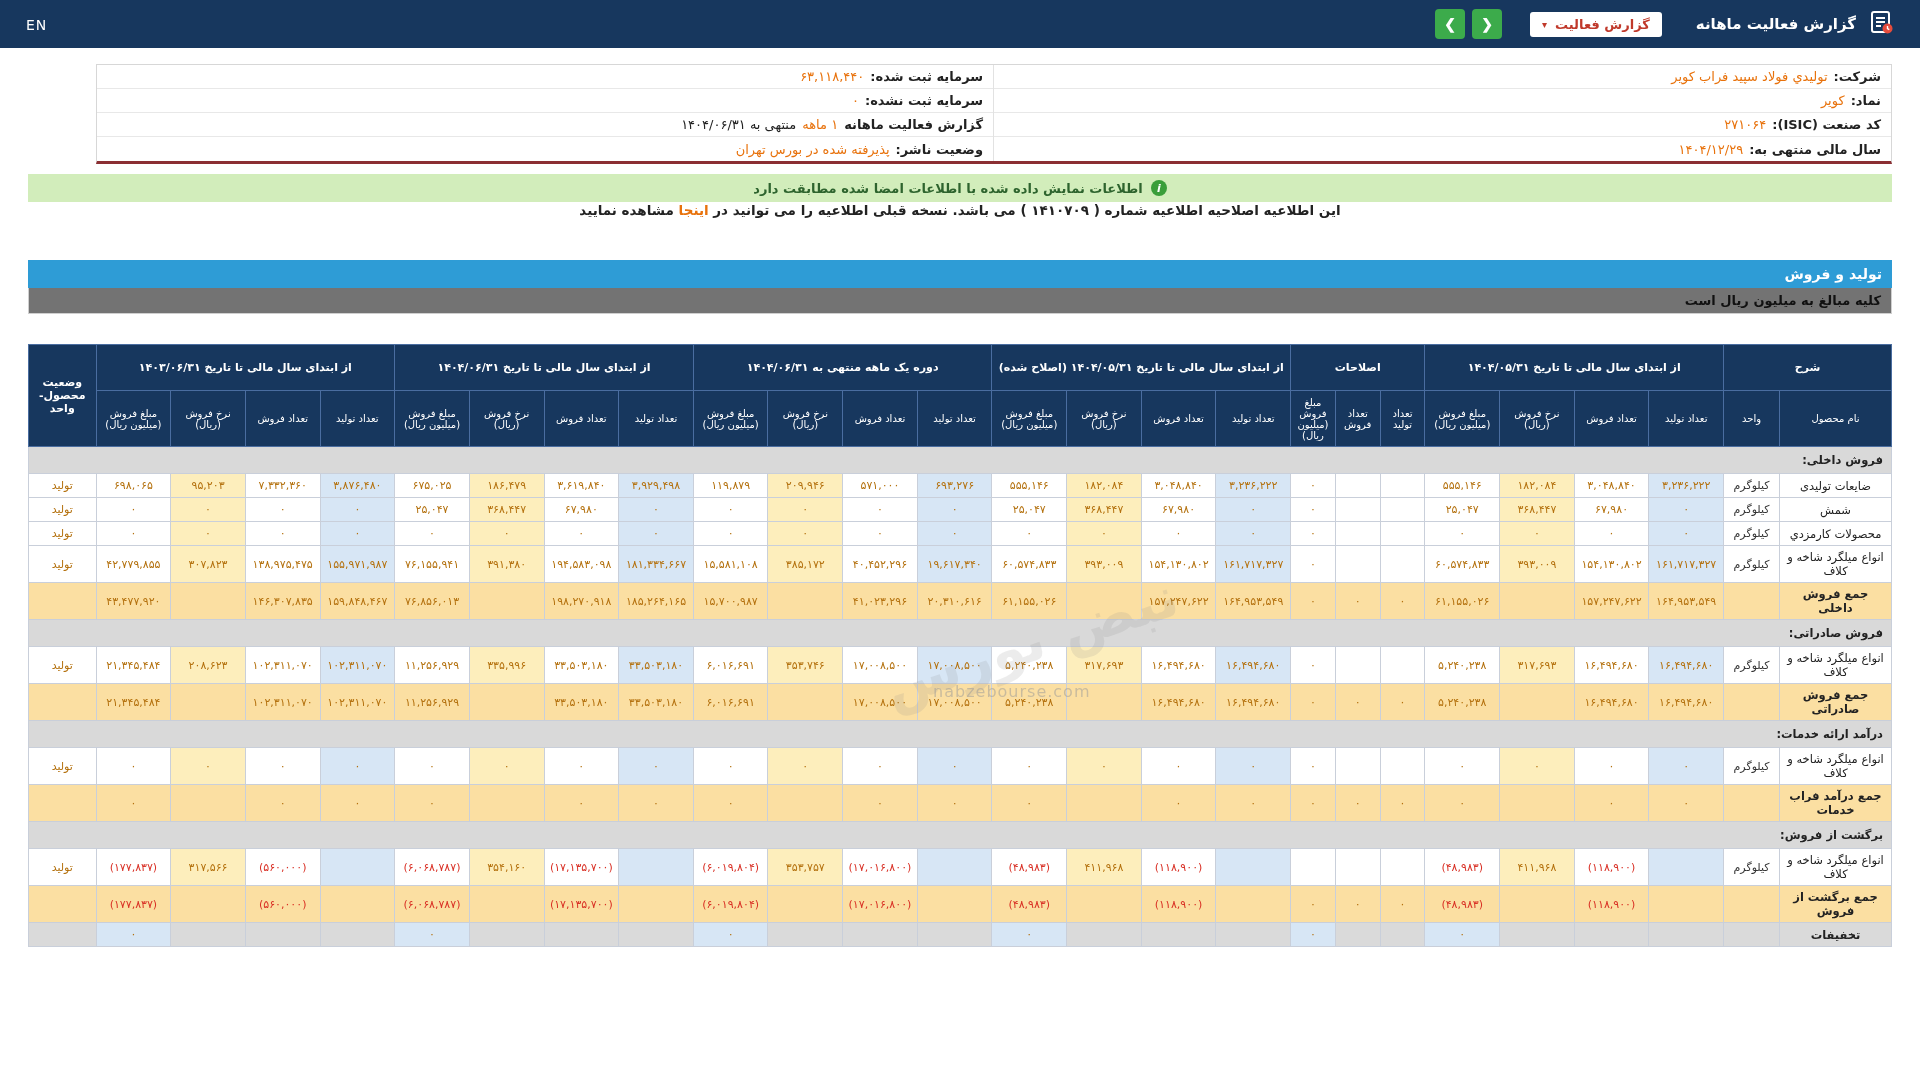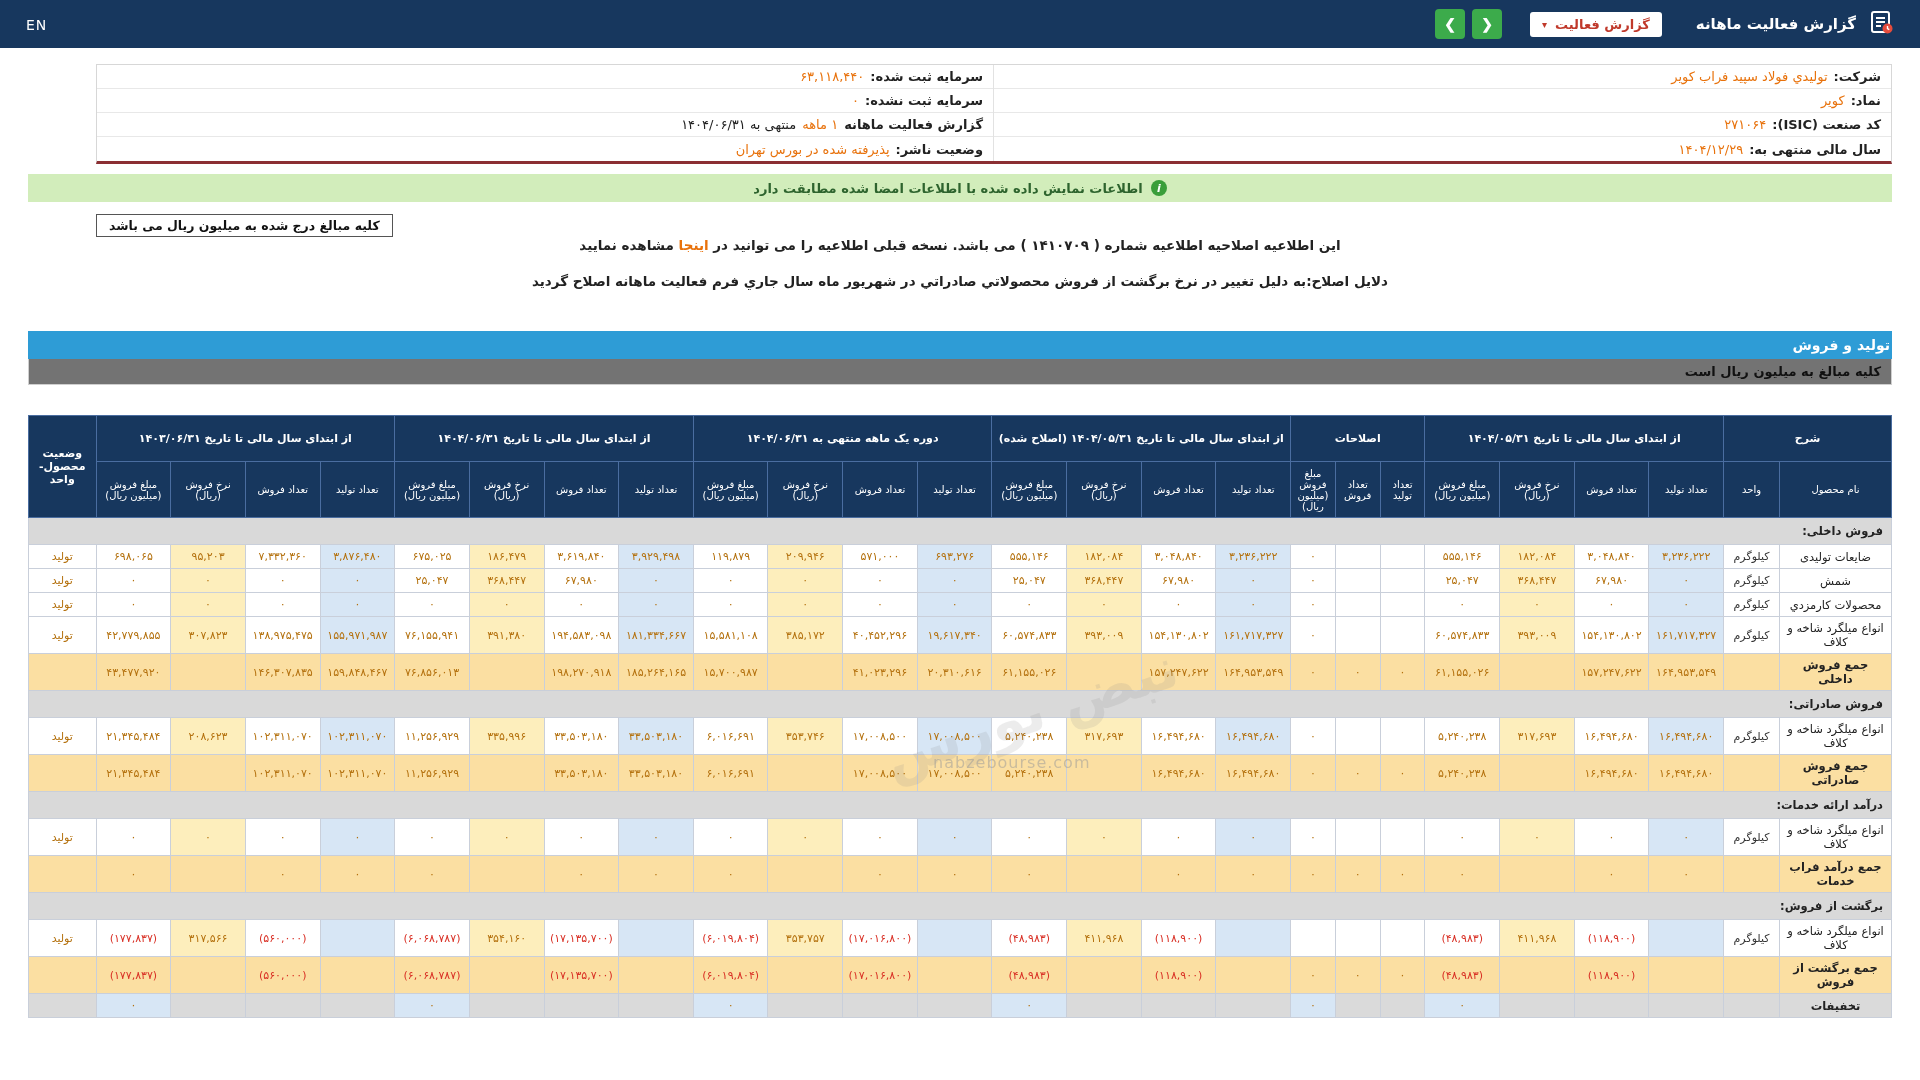--- a/index.html
+++ b/index.html
@@ -45,21 +45,21 @@
   .million-note { display:inline-block; border:1px solid #555; padding:3px 12px;
     font-size:12.5px; font-weight:600; color:#111; direction:rtl; }
 
   
   .amend { text-align:center; font-size:13.5px; font-weight:700; color:#222; margin-top:0; }
   .amend a { color:#e8720c; text-decoration:none; cursor:pointer; }
   .reason { text-align:center; font-size:13.5px; font-weight:700; color:#222; margin-top:20px; }
 
   
   .teal-bar { margin:42px 28px 0 28px; background:#2e9cd6; color:#fff; font-weight:700;
-    font-size:14px; height:28px; display:flex; align-items:center; padding:0 2px; }
+    font-size:14px; height:28px; display:flex; align-items:center; padding:0 10px; }
   .units-row { margin:0 28px; border:1px solid #cfcfcf; border-top:none; background:#737373;
     font-weight:700; font-size:13px; height:26px; display:flex; align-items:center; padding:0 10px; color:#111; }
 
   
   .table-wrap { margin:30px 28px 0 28px; position:relative; }
   table.main { width:100%; border-collapse:collapse; table-layout:fixed; border:1px solid #9fb0c6; }
   th { background:#17375e; color:#fff; border:1px solid #4a6da0; text-align:center;
     vertical-align:middle; padding:3px 2px; font-weight:600; }
   th.group { font-size:11px; height:46px; }
   th.sub { font-size:10px; height:56px; font-weight:400; }
@@ -158,30 +158,26 @@
         <span class="val">پذيرفته شده در بورس تهران</span>
       </div>
     </div>
   </section>
 
   <div class="banner">
     <span class="info-icon">i</span>
     <span>اطلاعات نمایش داده شده با اطلاعات امضا شده مطابقت دارد</span>
   </div>
 
-  <div class="note-wrap">
-    <span class="million-note">کلیه مبالغ درج شده به میلیون ریال می باشد</span>
-  </div>
 
   <p class="amend">
     <span>این اطلاعیه اصلاحیه اطلاعیه شماره ( ۱۴۱۰۷۰۹ ) می باشد. نسخه قبلی اطلاعیه را می توانید در</span>
     <a>اینجا</a>
     <span>مشاهده نمایید</span>
   </p>
-  <p class="reason">دلایل اصلاح:به دلیل تغییر در نرخ برگشت از فروش محصولاتي صادراتي در شهريور ماه سال جاري فرم فعاليت ماهانه اصلاح گرديد</p>
 
   <div class="teal-bar">تولید و فروش</div>
   <div class="units-row">کلیه مبالغ به میلیون ریال است</div>
 
   <div class="table-wrap">
     <table class="main" id="main-table">
         <colgroup>
           <col style="width: 6%;">
           <col style="width: 3%;">
           <col style="width: 4%;">

